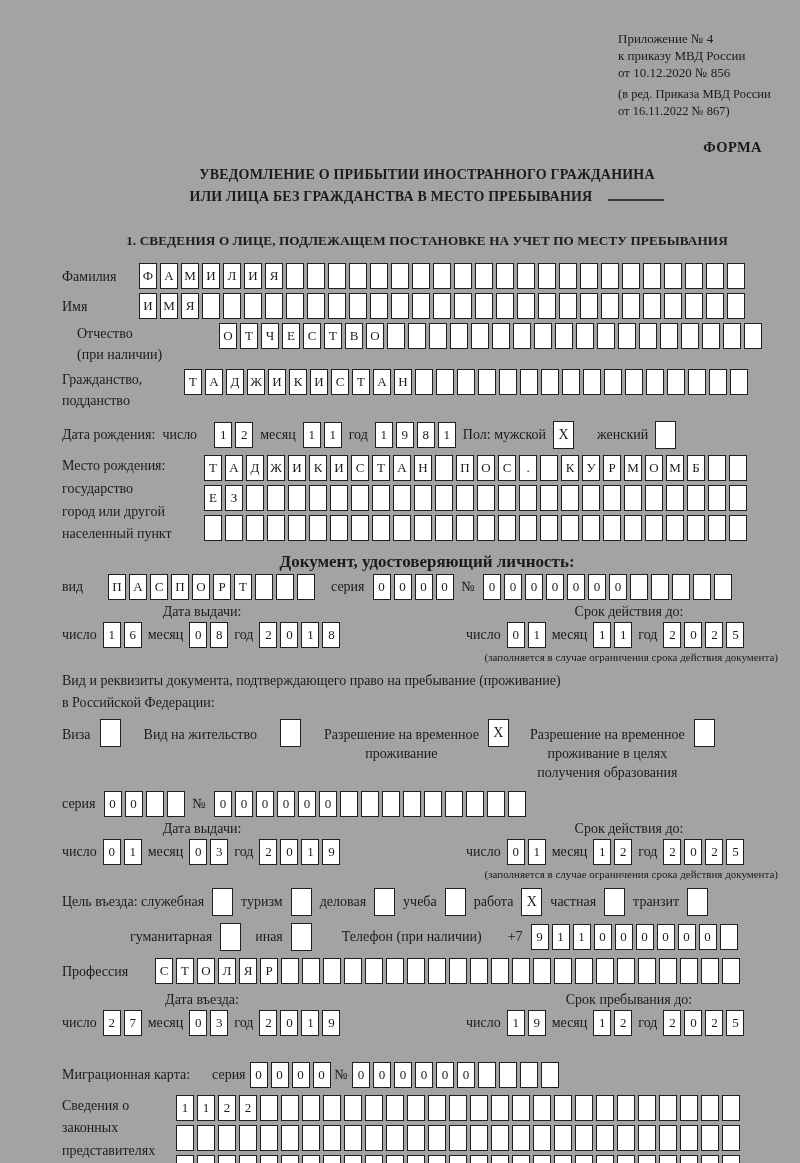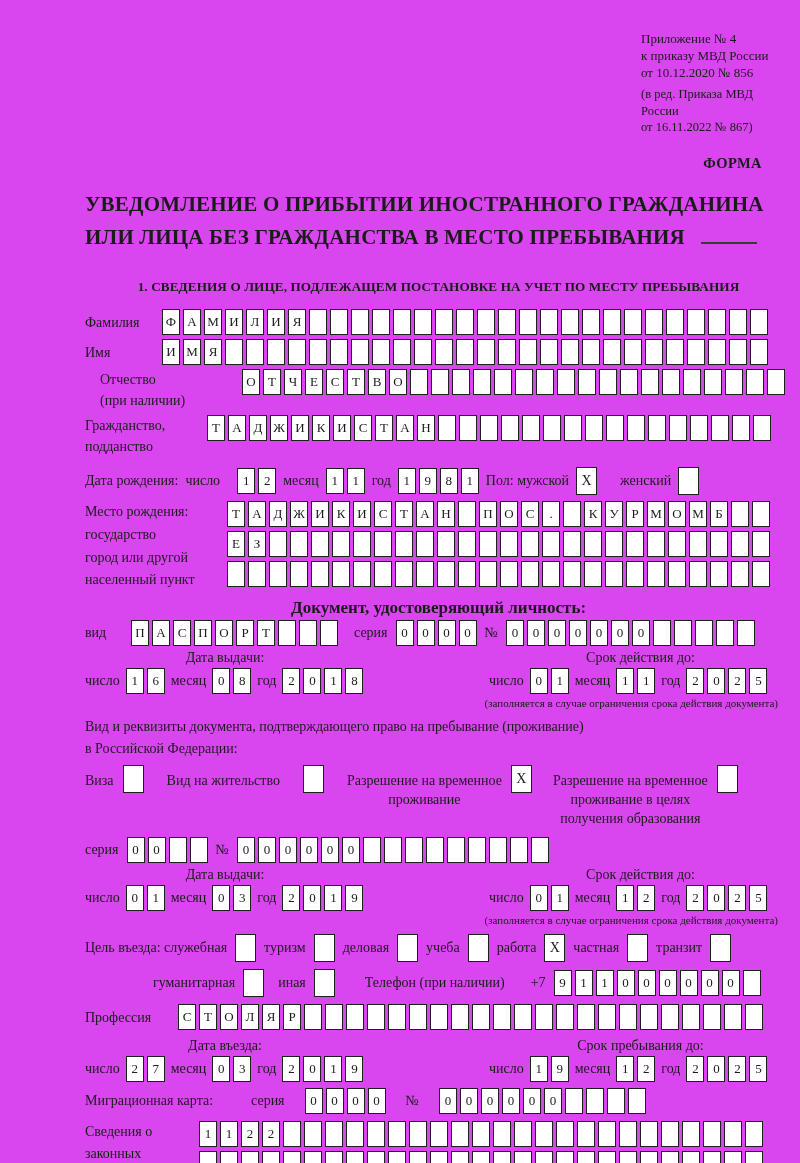--- a/index.html
+++ b/index.html
@@ -1,25 +1,25 @@
 <!DOCTYPE html>
 <html><head>
 <meta charset="utf-8">
 <style>
   html,body{margin:0;padding:0;background:#e8e8e8;}
   .page{
-    width:800px;height:1163px;background:#d946ef;color:#1b1b1b;
+    width:800px;height:1163px;background:#a3a3a3;color:#1b1b1b;
     font-family:"Liberation Serif", serif;
-    box-sizing:border-box;padding:30px 8px 20px 85px;
+    box-sizing:border-box;padding:30px 8px 20px 62px;
     position:relative;overflow:hidden;
   }
   .appendix{margin-left:556px;font-size:13px;line-height:1.32;}
   .edition{margin-left:556px;font-size:12.5px;line-height:1.3;margin-top:5px;}
   .form-label{font-weight:bold;font-size:14.5px;text-align:right;padding-right:30px;margin-top:20px;letter-spacing:.4px;}
-  .title{font-weight:bold;font-size:21px;text-align:left;line-height:1.55;margin-top:16px;letter-spacing:.2px;}
+  .title{font-weight:bold;font-size:14px;text-align:center;line-height:1.55;margin-top:8px;letter-spacing:.2px;}
   .uline{display:inline-block;width:56px;border-bottom:2.6px solid #3a3a3a;height:13px;margin-left:16px;}
   .sec{font-weight:bold;font-size:13.2px;text-align:center;margin-top:26px;margin-bottom:0;letter-spacing:.1px;}
 
   .frow{display:flex;align-items:flex-start;margin-top:4px;}
   .lbl{font-size:14px;line-height:1.3;padding-top:5px;flex:0 0 auto;}
   .lblblock{font-size:14px;line-height:1.75;flex:0 0 auto;}
   .cells{display:flex;gap:3px;flex:0 0 auto;}
   .cell{
     width:16px;height:24px;border:1.6px solid #1f1f1f;background:#fff;
     display:inline-flex;align-items:center;justify-content:center;
@@ -651,21 +651,21 @@
         <span class="cells">
             <span class="cell">2</span>
             <span class="cell">0</span>
             <span class="cell">2</span>
             <span class="cell">5</span>
           </span>
       </div>
     </div>
   </div>
 
-  <div class="frow inline" style="margin-top:6px;gap:20px;">
+  <div class="frow inline" style="margin-top:26px;gap:4px;">
     <span class="g18">Миграционная карта:</span>
     <span>серия</span>
     <span class="cells">
         <span class="cell">0</span>
         <span class="cell">0</span>
         <span class="cell">0</span>
         <span class="cell">0</span>
       </span>
     <span>№</span>
     <span class="cells">

